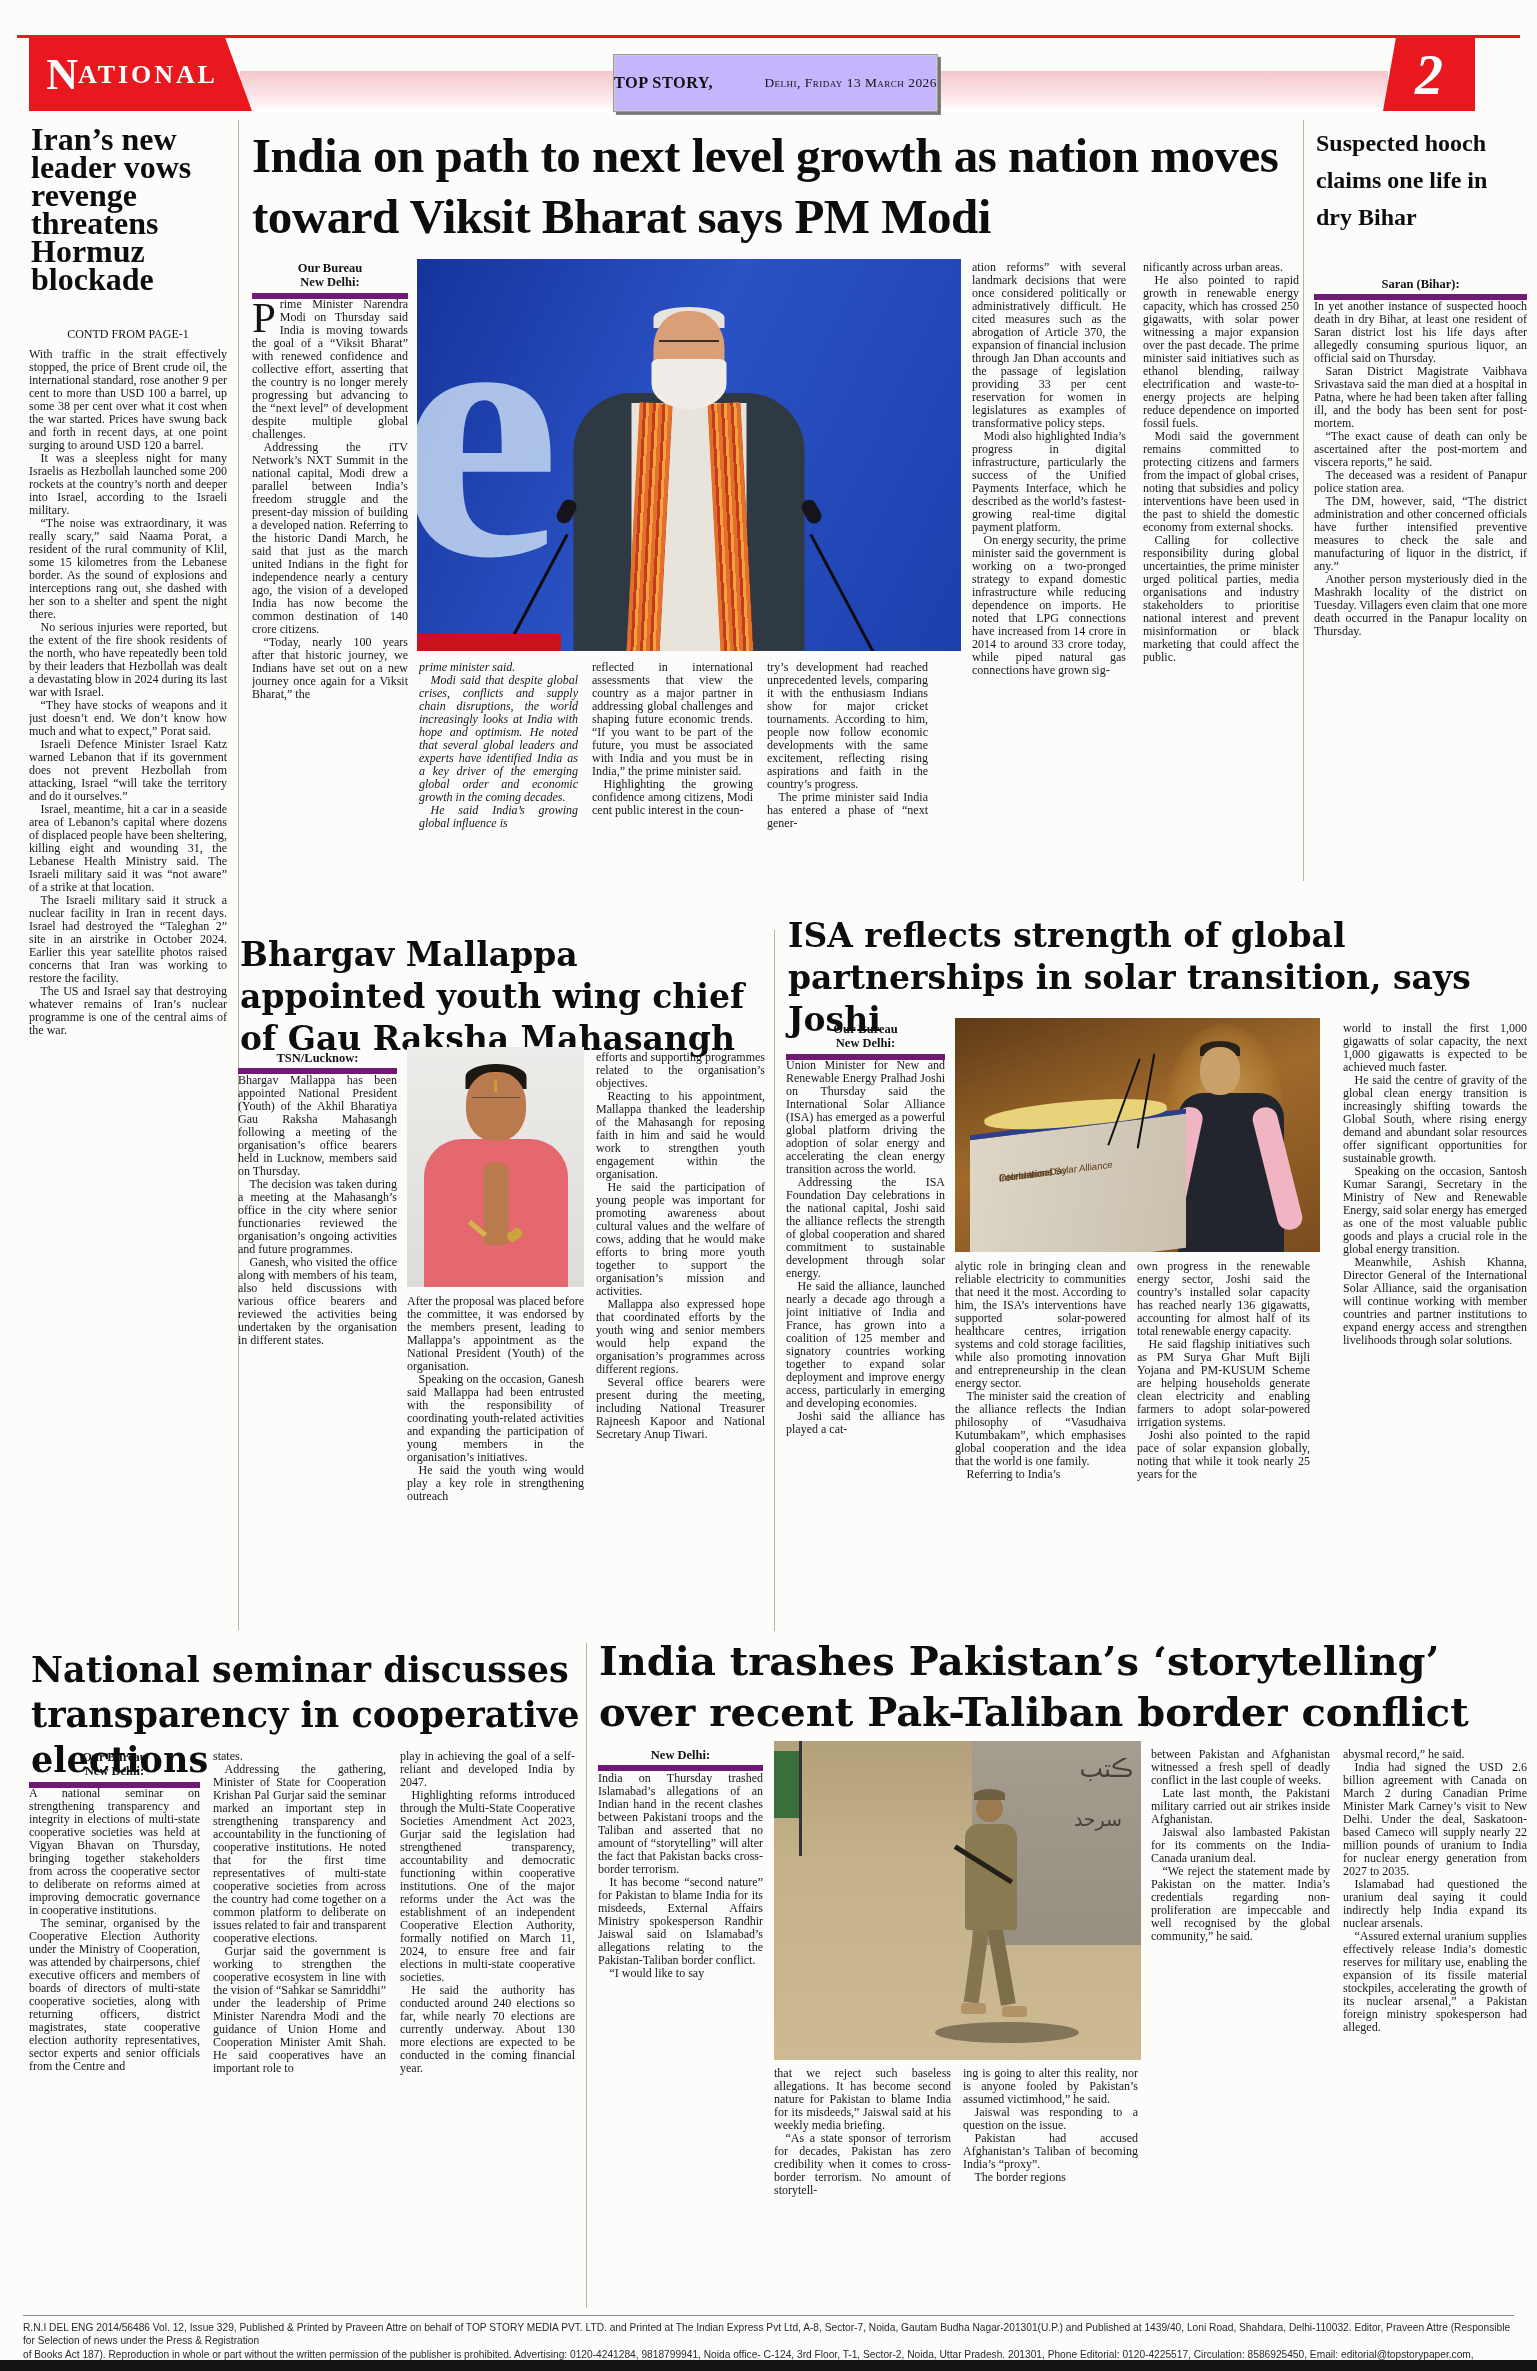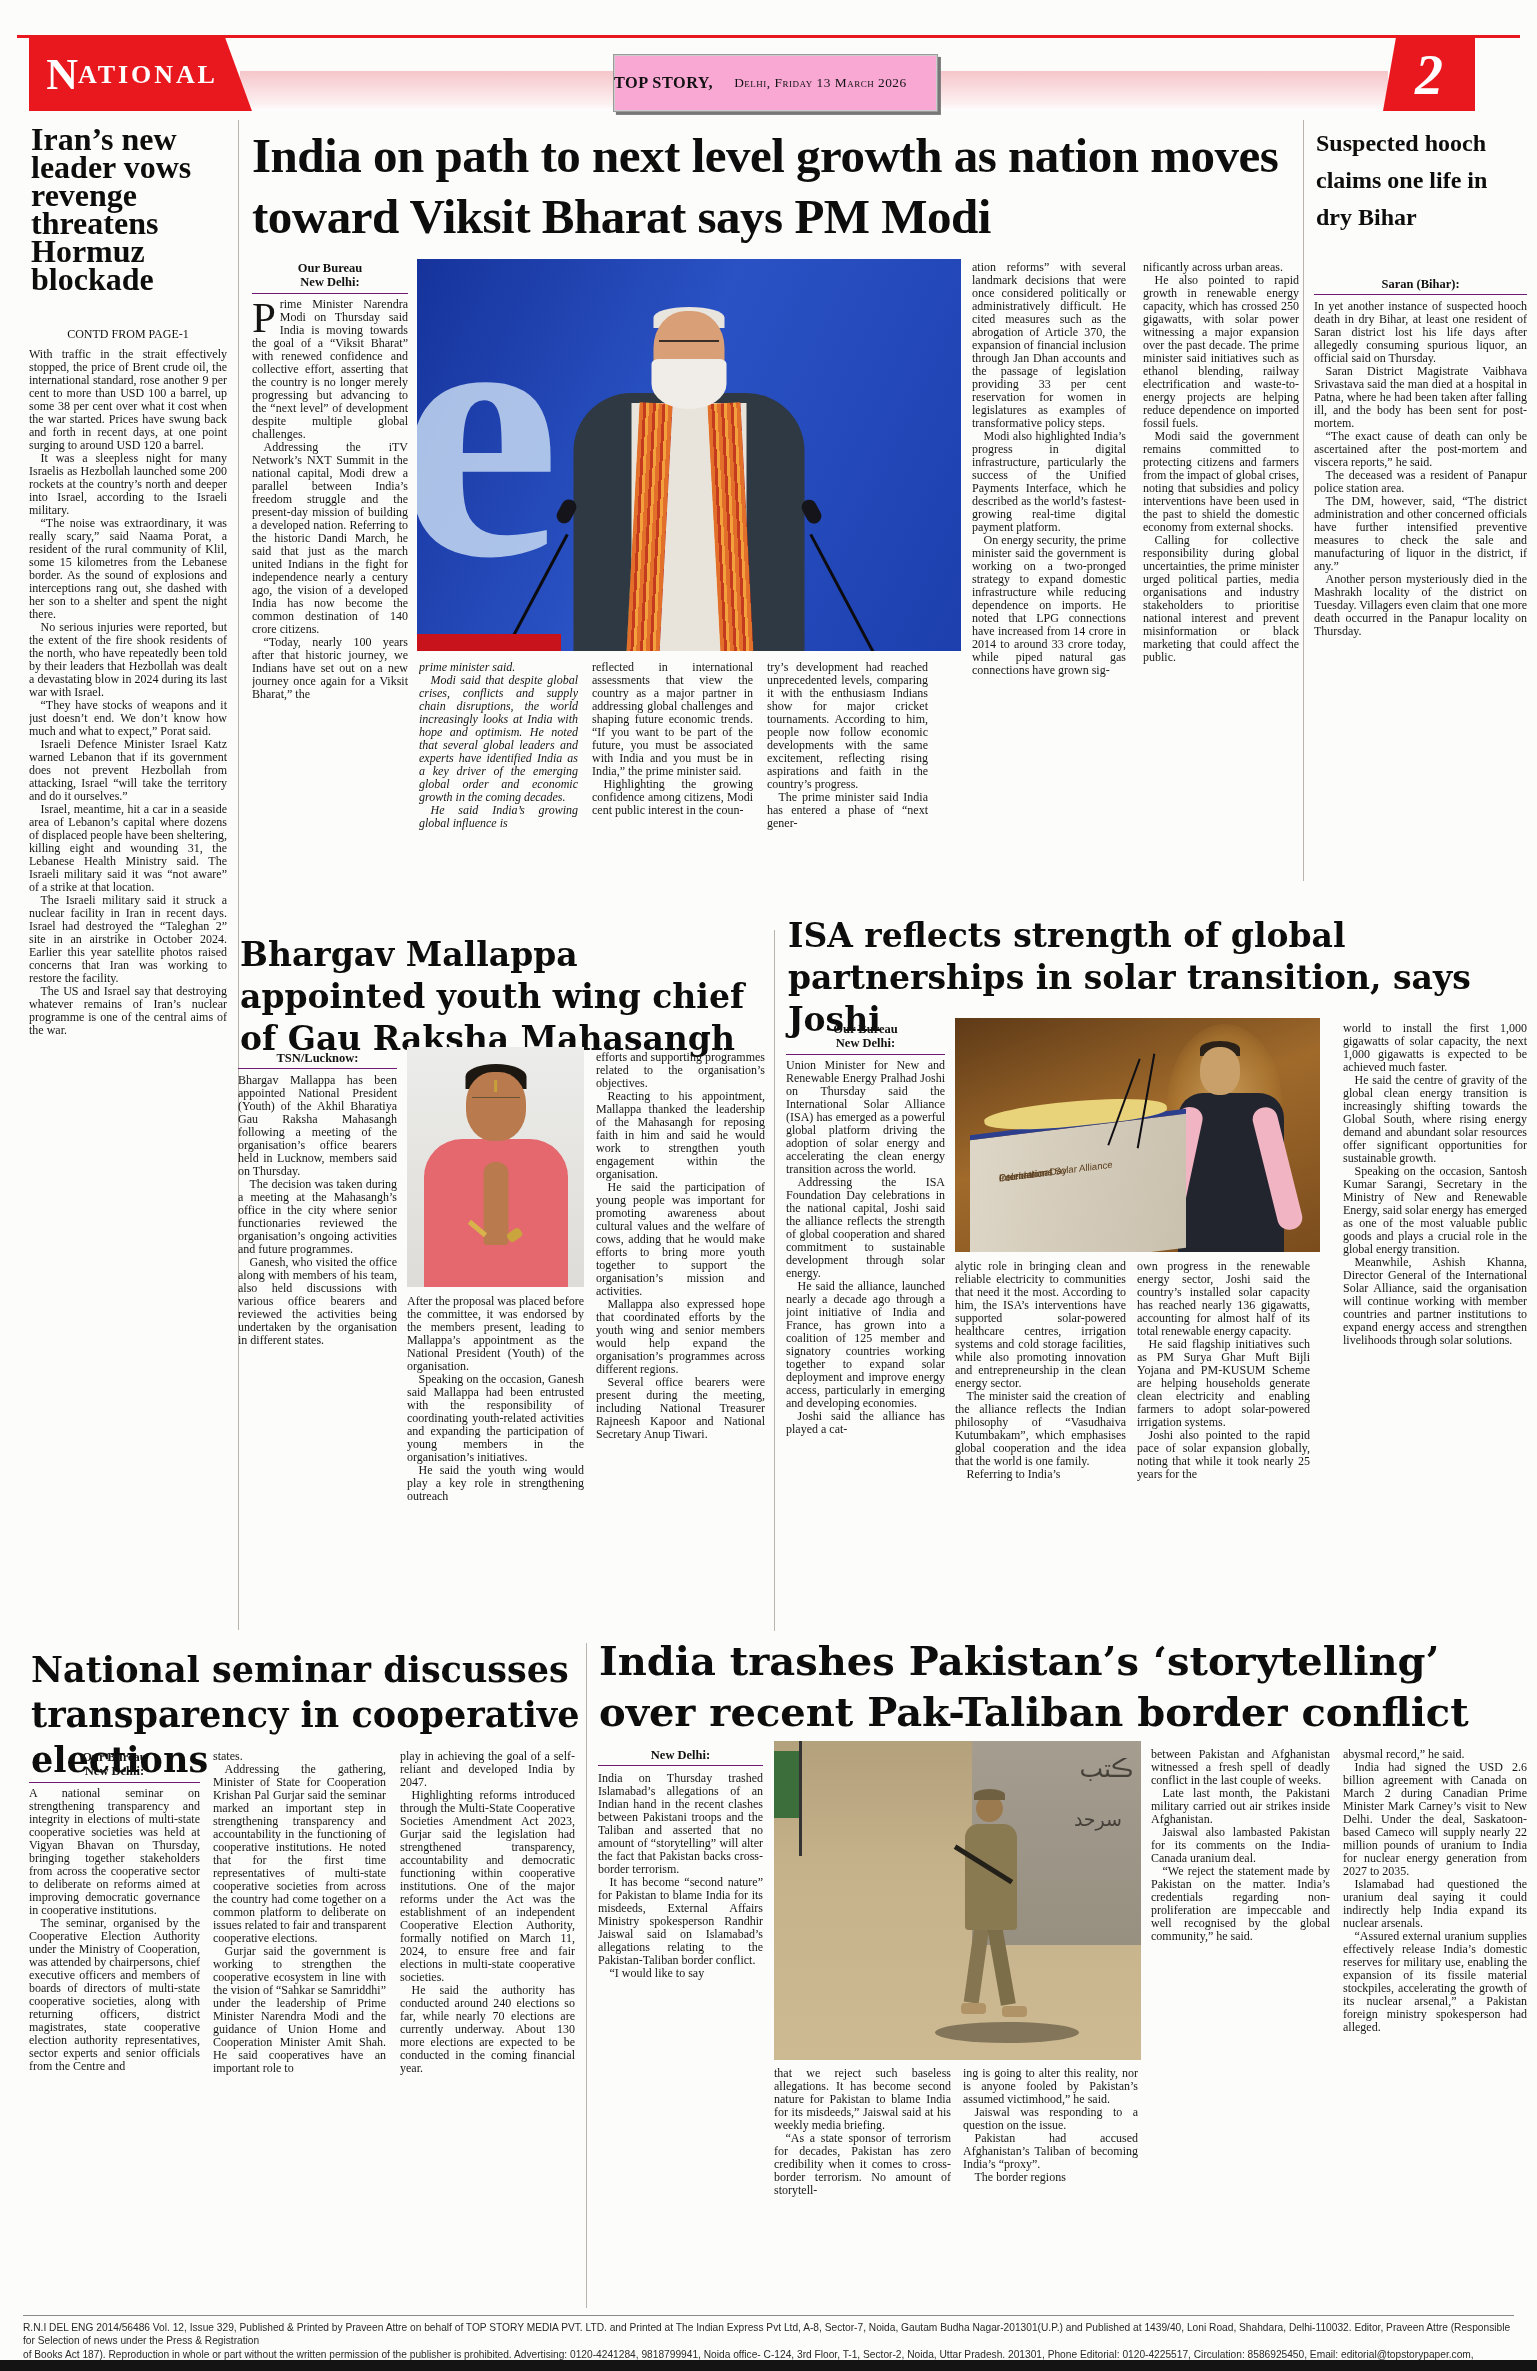--- a/index.html
+++ b/index.html
@@ -3,30 +3,30 @@
 <meta charset="utf-8">
 <style>
   html,body{margin:0;padding:0;background:#888;}
   .page{position:relative;width:1537px;height:2372px;background:#fcfcfa;font-family:"Liberation Serif",serif;color:#121212;overflow:hidden;margin:0 auto;}
   
   .top-rule{position:absolute;left:17.3px;top:35px;width:1503px;height:2.9px;background:#e8181e;}
   .pink-band{position:absolute;left:240px;top:71px;width:1148px;height:40px;background:linear-gradient(180deg,#f5c6ca,#fdeff0 80%,#ffffff);}
   .section-box{position:absolute;left:29px;top:38px;width:223px;height:73px;background:#e8181e;clip-path:polygon(0 0,88% 0,100% 100%,0 100%);color:#fff;display:flex;align-items:center;padding-left:17.3px;box-sizing:border-box;}
   .section-box .big-n{font-size:44px;font-weight:bold;line-height:1;}
   .section-box .rest{font-size:26px;font-weight:bold;letter-spacing:2.9px;line-height:1;}
-  .masthead-plate{position:absolute;left:613px;top:54px;width:323px;height:56px;background:#f9a8d4;border:1.9px solid #9a9a9a;box-shadow:2.9px 2.9px 0 #777, inset 0 0 0 1px #ccc;display:flex;align-items:center;justify-content:flex-start;gap:21px;}
+  .masthead-plate{position:absolute;left:613px;top:54px;width:323px;height:56px;background:#c4b5fd;border:1.9px solid #9a9a9a;box-shadow:2.9px 2.9px 0 #777, inset 0 0 0 1px #ccc;display:flex;align-items:center;justify-content:space-between;gap:10px;}
   .masthead-plate .mh-title{font-weight:bold;font-size:16.3px;letter-spacing:0.5px;}
   .masthead-plate .mh-date{font-size:13.4px;font-variant:small-caps;letter-spacing:0.5px;}
   .pageno-box{position:absolute;left:1383px;top:38px;width:92px;height:73px;background:#e8181e;clip-path:polygon(14% 0,100% 0,100% 100%,0 100%);color:#fff;display:flex;align-items:center;justify-content:center;}
   .pageno-box span{font-size:56px;font-weight:bold;font-style:italic;line-height:1;}
   
   .col{position:absolute;text-align:justify;font-size:12px;line-height:13px;overflow:hidden;color:#151515;}
   .col p{margin:0;text-indent:11.5px;}
   .col p:first-child{text-indent:0;}
-  .byline{text-align:center;font-weight:bold;font-size:12.5px;line-height:14.4px;border-bottom:1px solid #701a75;padding-bottom:2.9px;margin-bottom:3.8px;}
+  .byline{text-align:center;font-weight:bold;font-size:12.5px;line-height:14.4px;border-bottom:6px solid #701a75;padding-bottom:2.9px;margin-bottom:3.8px;}
   .contd{text-align:center;font-weight:normal;font-size:12px;margin:9.6px 0 1.9px 0;}
   .divider-v{position:absolute;width:1px;background:#b9b4ac;}
   .headline{position:absolute;font-weight:bold;color:#0d0d0d;}
   .hl-main{font-size:49px;line-height:61px;letter-spacing:-0.5px;}
   .hl-side{font-size:32px;line-height:28px;}
   .hl-hooch{font-size:24px;line-height:37px;}
   .hl-mid{font-size:33px;line-height:42px;font-weight:600;font-family:"DejaVu Serif","Liberation Serif",serif;}
   .hl-bottom-left{font-size:35px;line-height:45px;font-weight:600;font-family:"DejaVu Serif","Liberation Serif",serif;}
   .hl-bottom-right{font-size:40px;line-height:51px;font-weight:600;font-family:"DejaVu Serif","Liberation Serif",serif;}
   .dropcap-col p:first-child::first-letter{font-size:43px;line-height:33px;float:left;padding:2.9px 3.8px 0 0;}

